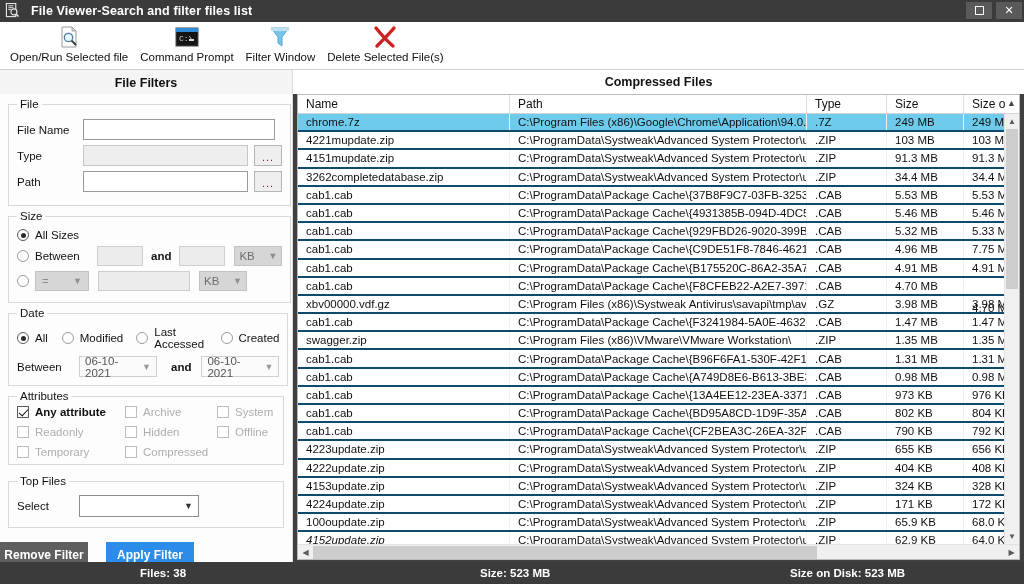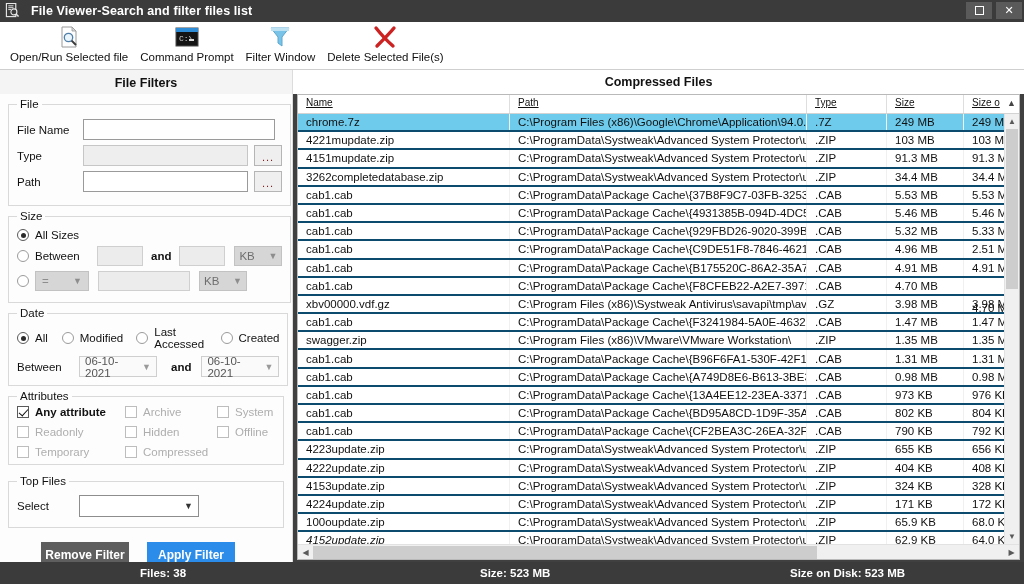--- a/index.html
+++ b/index.html
@@ -112,21 +112,21 @@
     justify-content:space-between; width:78px;
   }
   .datesel .cv { font-size:9px; color:#9a9a9a; }
   .selbox {
     height:22px; width:120px; border:1px solid #8d8d8d; background:#fff;
     display:flex; align-items:center; justify-content:flex-end; padding-right:5px;
     font-size:9px; color:#333;
   }
   .attrgrid { display:grid; grid-template-columns: 108px 92px 1fr; row-gap:8px; }
   .attrcell { display:flex; align-items:center; }
-  .btnrow { display:flex; justify-content:center; gap:18px; padding:12px 16px 0 0; }
+  .btnrow { display:flex; justify-content:flex-start; gap:18px; padding:12px 16px 0 0; }
   .btn {
     height:26px; min-width:88px; border:none; color:#fff; font-size:12px; font-weight:bold;
     font-family:"Liberation Sans", sans-serif; cursor:pointer;
     display:flex; align-items:center; justify-content:center;
   }
   .btn.gray { background:#5e5e5e; }
   .btn.blue { background:#2b8cea; }
 
   
   .rightpanel {
@@ -138,22 +138,22 @@
   }
   .grid-wrap {
     position:absolute; left:4px; right:4px; top:24px; bottom:2px;
     border:1px solid #b9b9b9; background:#fff; overflow:hidden;
   }
   .grid-head {
     display:flex; height:19px; background:#fff; border-bottom:1px solid #d3d3d3;
     position:relative;
   }
   .gh {
-    font-size:10px; color:#111; padding:2px 0 13px 8px;
-    border-right:1px solid #dedede; overflow:hidden; white-space:nowrap;text-decoration:underline;
+    font-size:12px; color:#111; padding:2px 0 13px 8px;
+    border-right:1px solid #dedede; overflow:hidden; white-space:nowrap;
   }
   .gh.last { border-right:none; }
   .sortarrow {
     position:absolute; right:3px; top:3px; font-size:9px; color:#444;
   }
   .rows { position:absolute; left:0; right:0; top:19px; bottom:15px; overflow:hidden; }
   .row { display:flex; height:18.2px; border-bottom:2px solid #0c4a6e; align-items:center; }
   .row.sel { background:#6ecbec; }
   .cell {
     font-size:11.5px; color:#111; padding-left:8px; white-space:nowrap;
@@ -465,21 +465,21 @@
             <div class="cell" style="width: 297px;">C:\ProgramData\Package Cache\{929FBD26-9020-399B-9A7A-...</div>
             <div class="cell" style="width: 80px;">.CAB</div>
             <div class="cell" style="width: 77px;">5.32 MB</div>
             <div class="cell last" style="width: 49px;">5.33 M</div>
           </div>
           <div class="row">
             <div class="cell" style="width: 212px;">cab1.cab</div>
             <div class="cell" style="width: 297px;">C:\ProgramData\Package Cache\{C9DE51F8-7846-4621-815D-E...</div>
             <div class="cell" style="width: 80px;">.CAB</div>
             <div class="cell" style="width: 77px;">4.96 MB</div>
-            <div class="cell last" style="width: 49px;">2.51 M</div>
+            <div class="cell last" style="width: 49px;">7.75 M</div>
           </div>
           <div class="row">
             <div class="cell" style="width: 212px;">cab1.cab</div>
             <div class="cell" style="width: 297px;">C:\ProgramData\Package Cache\{B175520C-86A2-35A7-8619-8...</div>
             <div class="cell" style="width: 80px;">.CAB</div>
             <div class="cell" style="width: 77px;">4.91 MB</div>
             <div class="cell last" style="width: 49px;">4.91 M</div>
           </div>
           <div class="row">
             <div class="cell" style="width: 212px;">cab1.cab</div>

